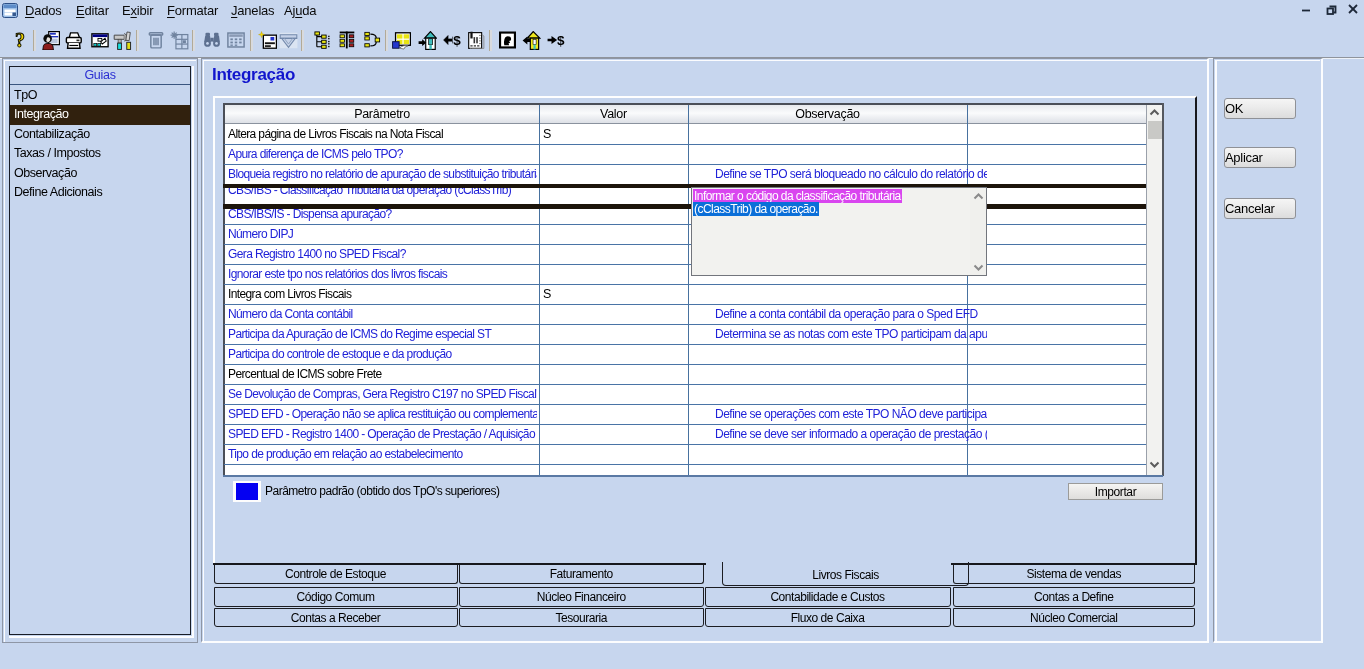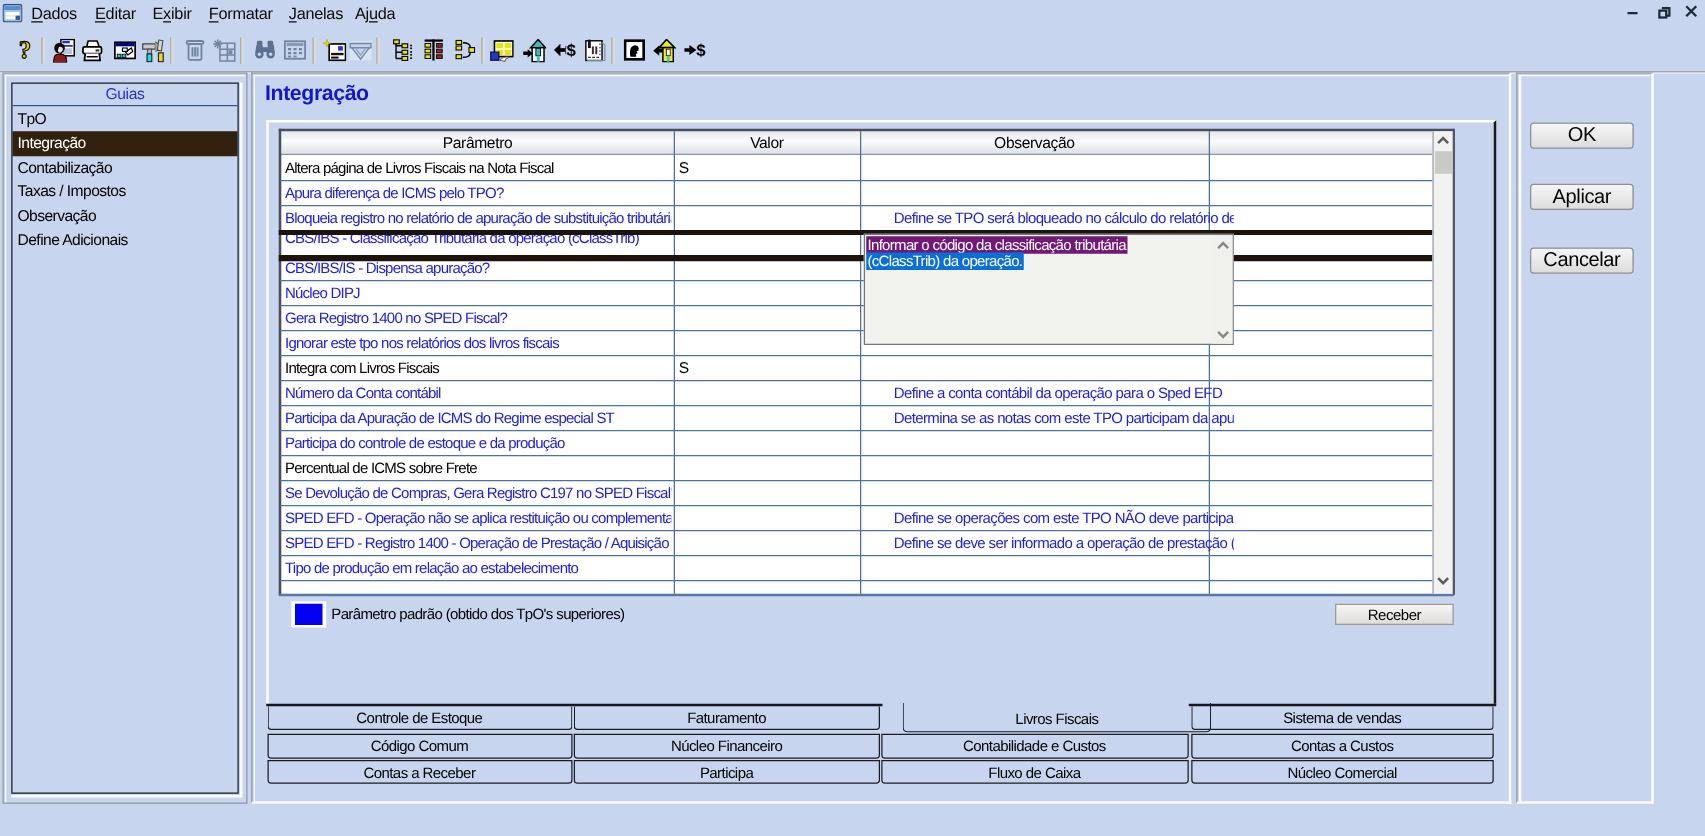--- a/index.html
+++ b/index.html
@@ -11,21 +11,21 @@
 .sep{position:absolute;top:30px;width:1.5px;height:21px;background:#d8dade;box-shadow:-1px 0 0 #b2aa98}
 .ico{position:absolute;top:31px}
 .pt{position:absolute;left:228px;width:309px;height:20px;line-height:20px;font-size:12px;letter-spacing:-.62px;white-space:nowrap;overflow:hidden;color:#2022d8}
 .ot{position:absolute;left:715px;width:272px;height:20px;line-height:20px;font-size:12px;letter-spacing:-.5px;white-space:nowrap;overflow:hidden;color:#2022d8}
 .vt{position:absolute;left:543px;width:140px;height:20px;line-height:20px;font-size:12.5px;color:#000}
 .blk{color:#000}
 .hline{position:absolute;left:224px;width:922px;height:1px;background:#4a74a6}
 .vline{position:absolute;top:105px;width:1px;height:370px;background:#47719f}
 .hcell{position:absolute;top:105px;height:18px;line-height:19px;font-size:12.5px;letter-spacing:-.3px;color:#000;text-align:center}
 .navitem{position:absolute;left:10px;width:180px;height:19.5px;line-height:19.5px;font-size:12.5px;letter-spacing:-.45px;color:#000;padding-left:4px}
-.btn{position:absolute;left:1224px;width:83px;height:21px;line-height:20px;text-align:center;font-size:16px;letter-spacing:-.3px;color:#000;background:linear-gradient(#f5f5f5,#ebebeb 45%,#dcdcdc);border:1px solid #8f9196;border-radius:3px}
+.btn{position:absolute;left:1224px;width:72px;height:21px;line-height:20px;font-size:13px;letter-spacing:-.3px;color:#000;background:linear-gradient(#f5f5f5,#ebebeb 45%,#dcdcdc);border:1px solid #8f9196;border-radius:3px}
 .tab{position:absolute;height:20px;line-height:19px;text-align:center;font-size:12px;letter-spacing:-.45px;color:#000;border:1px solid #1c1d22;border-radius:0 0 3px 3px}
 .chev{stroke:#5c5c5c;stroke-width:2;fill:none}
 </style>
 </head>
 <body>
 
 <svg class="abs" style="left:2px;top:3px" width="16" height="15" viewBox="0 0 16 15">
 <rect x="0.5" y="0.5" width="15" height="14" rx="2" fill="#9ec0e8" stroke="#2d4f86"></rect>
 <rect x="1.5" y="1.5" width="13" height="3.5" fill="#5d8cc8"></rect>
 <rect x="2.5" y="6.5" width="11" height="3" fill="#fff"></rect>
@@ -278,21 +278,21 @@
 <div class="vline" style="left:539px"></div>
 <div class="vline" style="left:688px"></div>
 <div class="vline" style="left:967px"></div>
 <div class="pt blk" style="top:124px">Altera página de Livros Fiscais na Nota Fiscal</div>
 <div class="vt" style="top:124px">S</div>
 <div class="pt" style="top:144px">Apura diferença de ICMS pelo TPO?</div>
 <div class="pt" style="top:164px">Bloqueia registro no relatório de apuração de substituição tributária</div>
 <div class="ot" style="top:164px">Define se TPO será bloqueado no cálculo do relatório de</div>
 <div class="pt" style="top:180px">CBS/IBS - Classificação Tributária da operação (cClassTrib)</div>
 <div class="pt" style="top:204px">CBS/IBS/IS - Dispensa apuração?</div>
-<div class="pt" style="top:224px">Núcleo DIPJ</div>
+<div class="pt" style="top:224px">Número DIPJ</div>
 <div class="pt" style="top:244px">Gera Registro 1400 no SPED Fiscal?</div>
 <div class="pt" style="top:264px">Ignorar este tpo nos relatórios dos livros fiscais</div>
 <div class="pt blk" style="top:284px">Integra com Livros Fiscais</div>
 <div class="vt" style="top:284px">S</div>
 <div class="pt" style="top:304px">Número da Conta contábil</div>
 <div class="ot" style="top:304px">Define a conta contábil da operação para o Sped EFD</div>
 <div class="pt" style="top:324px">Participa da Apuração de ICMS do Regime especial ST</div>
 <div class="ot" style="top:324px">Determina se as notas com este TPO participam da apuraç</div>
 <div class="pt" style="top:344px">Participa do controle de estoque e da produção</div>
 <div class="pt blk" style="top:364px">Percentual de ICMS sobre Frete</div>
@@ -326,46 +326,46 @@
 <div class="abs" style="left:1146px;top:105px;width:16px;height:370px;background:#f2f2f0;border-left:1px solid #9aa0aa"></div>
 <svg class="abs" style="left:1148px;top:108px" width="13" height="9" viewBox="0 0 13 9">
     <path d="M2.5 6.5 L6.5 2.5 L10.5 6.5" class="chev"></path>
   </svg>
 <div class="abs" style="left:1147.5px;top:121px;width:14px;height:18px;background:#c9c9c6"></div>
 <svg class="abs" style="left:1148px;top:460px" width="13" height="9" viewBox="0 0 13 9">
     <path d="M2.5 2.5 L6.5 6.5 L10.5 2.5" class="chev"></path>
   </svg>
 
 <div class="abs" style="left:691px;top:187px;width:296px;height:89px;background:#f2f2ef;border:1px solid #72757c"></div>
-<div class="abs" style="left:693px;top:189.5px;width:280px;font-size:12px;letter-spacing:-.55px;line-height:13.3px;color:#fff"><span style="background:#701a75;padding:0 1px">Informar o código da classificação tributária</span><br><span style="background:#0b6fd8;padding:0 1px">(cClassTrib) da operação.</span></div>
+<div class="abs" style="left:693px;top:189.5px;width:280px;font-size:12px;letter-spacing:-.55px;line-height:13.3px;color:#fff"><span style="background:#d946ef;padding:0 1px">Informar o código da classificação tributária</span><br><span style="background:#0b6fd8;padding:0 1px">(cClassTrib) da operação.</span></div>
 <div class="abs" style="left:970px;top:188px;width:16px;height:87px;background:#f0f0ed"></div>
 <svg class="abs" style="left:971.5px;top:192px" width="13" height="9" viewBox="0 0 13 9">
     <path d="M2.5 6.5 L6.5 2.5 L10.5 6.5" class="chev" style="stroke:#8a8a8a"></path>
   </svg>
 <svg class="abs" style="left:971.5px;top:263px" width="13" height="9" viewBox="0 0 13 9">
     <path d="M2.5 2.5 L6.5 6.5 L10.5 2.5" class="chev" style="stroke:#8a8a8a"></path>
   </svg>
 
 <div class="abs" style="left:233px;top:480.5px;width:28px;height:21px;background:#fdfdfd"></div>
 <div class="abs" style="left:236px;top:483px;width:22px;height:16.5px;background:#0400f2"></div>
 <div class="abs" style="left:265px;top:481px;width:420px;height:20px;line-height:20px;font-size:12px;letter-spacing:-.5px;color:#000">Parâmetro padrão (obtido dos TpO's superiores)</div>
 
-<div class="abs" style="left:1068px;top:482.5px;width:95px;height:17.5px;line-height:16px;text-align:center;font-size:12px;letter-spacing:-.4px;background:linear-gradient(#f5f5f3,#eae9e7 50%,#dfdedc);border:1px solid #9b9b99">Receber</div>
+<div class="abs" style="left:1068px;top:482.5px;width:95px;height:17.5px;line-height:16px;text-align:center;font-size:12px;letter-spacing:-.4px;background:linear-gradient(#f5f5f3,#eae9e7 50%,#dfdedc);border:1px solid #9b9b99">Importar</div>
 
 <div class="abs" style="left:1213px;top:58px;width:109.5px;height:584.5px;border-top:1.5px solid #8e96a5;border-left:1.5px solid #8e96a5;border-right:2px solid #fcfdfe;border-bottom:2px solid #fcfdfe"></div>
 <div class="abs" style="left:1215px;top:59.5px;width:105px;height:1.5px;background:#fbfcfe"></div>
 <div class="abs" style="left:1215px;top:59.5px;width:1.5px;height:581px;background:#fbfcfe"></div>
 <div class="btn" style="top:97.5px">OK</div>
 <div class="btn" style="top:147px">Aplicar</div>
 <div class="btn" style="top:197.5px">Cancelar</div>
 
 <div class="tab" style="left:213.5px;top:564.6px;width:244px;border-top:none;height:19.4px">Controle de Estoque</div>
 <div class="tab" style="left:459px;top:564.6px;width:244.5px;border-top:none;height:19.4px">Faturamento</div>
 <div class="tab" style="left:952.5px;top:564.6px;width:242.5px;border-top:none;height:19.4px">Sistema de vendas</div>
 <div class="tab" style="left:722px;top:562px;width:247px;height:24px;line-height:26px;border-top:none;border-width:1.5px;border-radius:0 0 4px 4px">Livros Fiscais</div>
 <div class="tab" style="left:213.5px;top:587px;width:244px;height:19.5px">Código Comum</div>
 <div class="tab" style="left:459px;top:587px;width:244.5px;height:19.5px">Núcleo Financeiro</div>
 <div class="tab" style="left:704.5px;top:587px;width:246px;height:19.5px">Contabilidade e Custos</div>
-<div class="tab" style="left:952.5px;top:587px;width:242.5px;height:19.5px">Contas a Custos</div>
+<div class="tab" style="left:952.5px;top:587px;width:242.5px;height:19.5px">Contas a Define</div>
 <div class="tab" style="left:213.5px;top:608px;width:244px;height:19px">Contas a Receber</div>
-<div class="tab" style="left:459px;top:608px;width:244.5px;height:19px">Participa</div>
+<div class="tab" style="left:459px;top:608px;width:244.5px;height:19px">Tesouraria</div>
 <div class="tab" style="left:704.5px;top:608px;width:246px;height:19px">Fluxo de Caixa</div>
 <div class="tab" style="left:952.5px;top:608px;width:242.5px;height:19px">Núcleo Comercial</div>
 
 </body></html>

